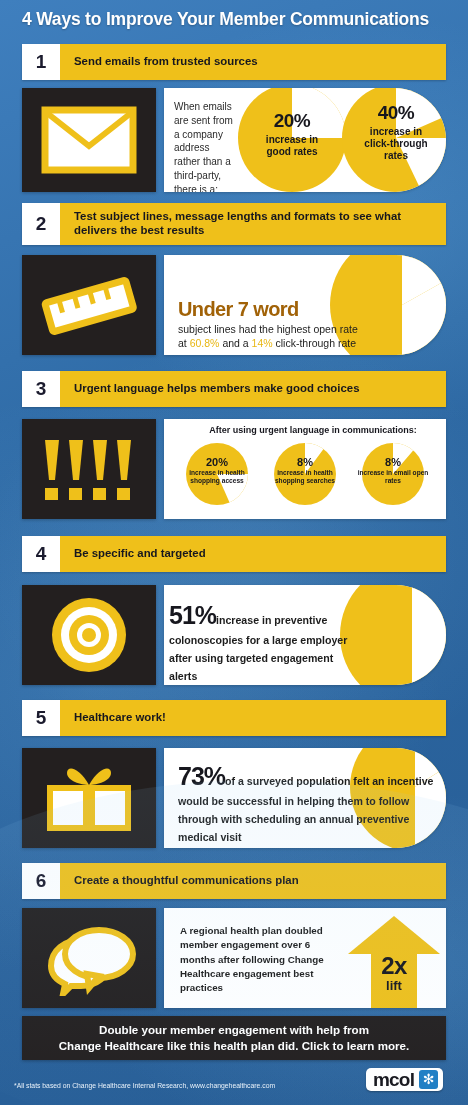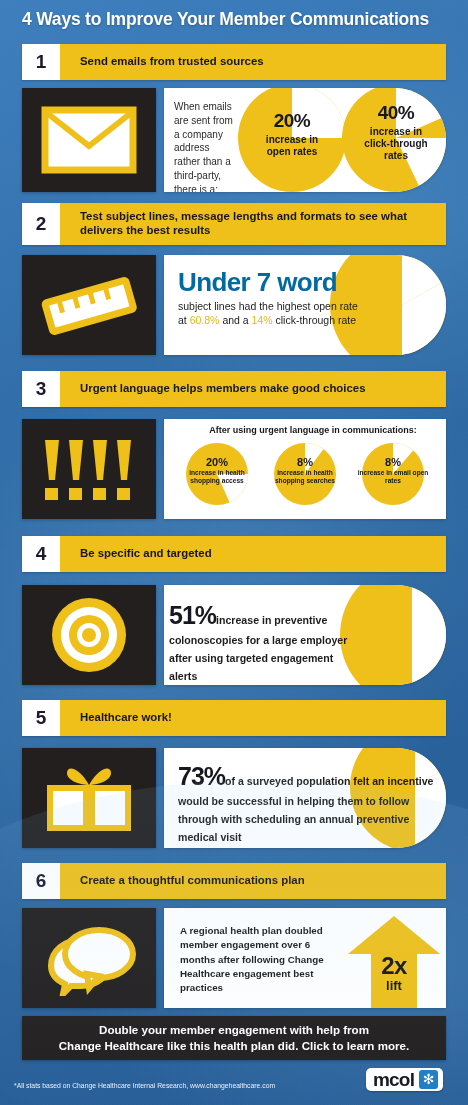--- a/index.html
+++ b/index.html
@@ -69,21 +69,21 @@
     display: flex;
     align-items: center;
     justify-content: center;
     flex: 0 0 38px;
   }
   .step-text {
     color: #17171e;
     font-size: 11.4px;
     font-weight: bold;
     line-height: 1.22;
-    padding: 0 10px 0 20px;
+    padding: 0 10px 0 14px;
     display: flex;
     align-items: center;
     flex: 1 1 auto;
   }
 
   
   .icon-box {
     position: absolute;
     background: #231f1f;
     display: flex;
@@ -134,21 +134,21 @@
 
   .wedge {
     position: absolute;
     inset: 0;
     border-radius: 50%;
   }
 
   .hl { color: #e8b714; }
 
   
-  .s2-title { font-size: 26px; font-weight: bold; color: #0369a1; letter-spacing: -0.6px; }
+  .s2-title { font-size: 20px; font-weight: bold; color: #a16207; letter-spacing: -0.6px; margin-top: 31px; }
   .s2-body  { font-size: 10.5px; font-weight: normal; color: #1d1d1d; line-height: 1.3; margin-top: 2px; }
 
   
   .s3-head {
     position: absolute;
     left: 16px; right: 0;
     top: 6px;
     text-align: center;
     font-size: 9px;
     font-weight: bold;
@@ -275,21 +275,21 @@
     </svg>
   </div>
 
   <div class="panel rounded-r" style="left:164px; top:88px; width:282px; height:104px;">
     <div class="tiny-copy" style="left:10px; top:12px; width:62px;">When emails are sent from a company address rather than a third-party, there is a:</div>
 
     <div class="pie" style="left:74px; top:-4px; width:108px; height:108px;">
       <div class="wedge" style="background:#ffffff; clip-path: polygon(50% 50%, 100% 50%, 100% 0, 50% 0);"></div>
       <div class="label big" style="top:26px;">20%</div>
       <div class="label sub" style="top:50px;">increase in</div>
-      <div class="label sub" style="top:62px;">open rates</div>
+      <div class="label sub" style="top:62px;">good rates</div>
     </div>
 
     <div class="pie" style="left:178px; top:-4px; width:108px; height:108px;">
       <div class="wedge" style="background:#ffffff; clip-path: polygon(50% 50%, 100% 28%, 100% 0, 50% 0);"></div>
       <div class="wedge" style="background:#ffffff; clip-path: polygon(50% 50%, 100% 50%, 100% 100%, 74% 100%);"></div>
       <div class="label big" style="top:18px;">40%</div>
       <div class="label sub" style="top:42px;">increase in</div>
       <div class="label sub" style="top:54px;">click-through</div>
       <div class="label sub" style="top:66px;">rates</div>
     </div>

